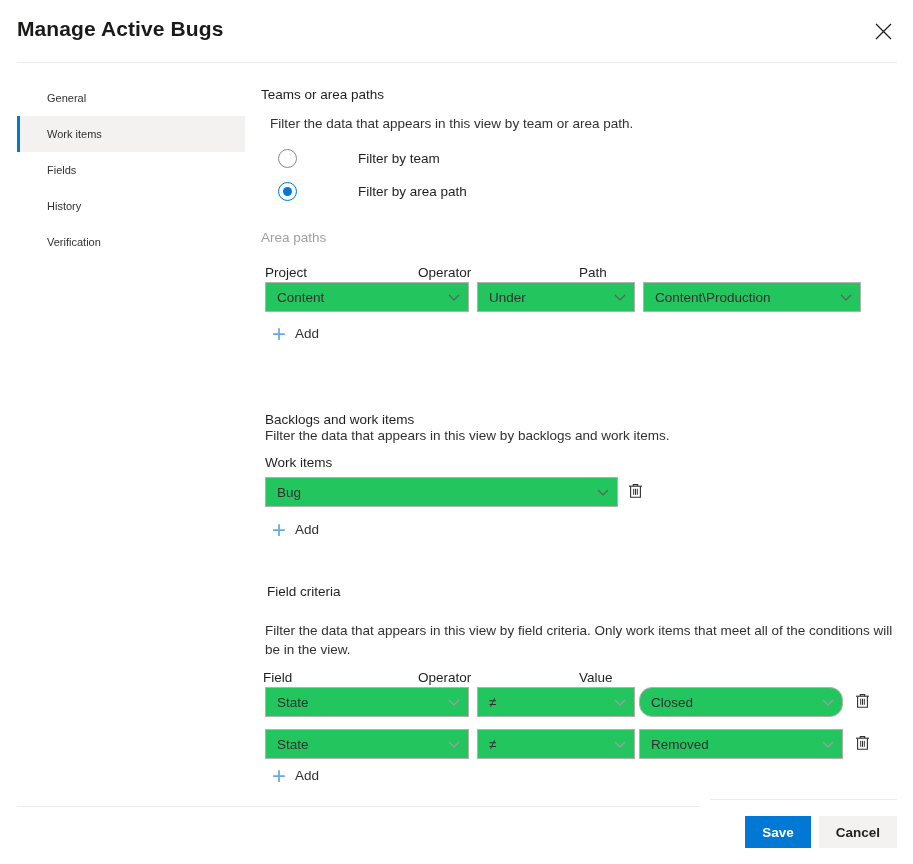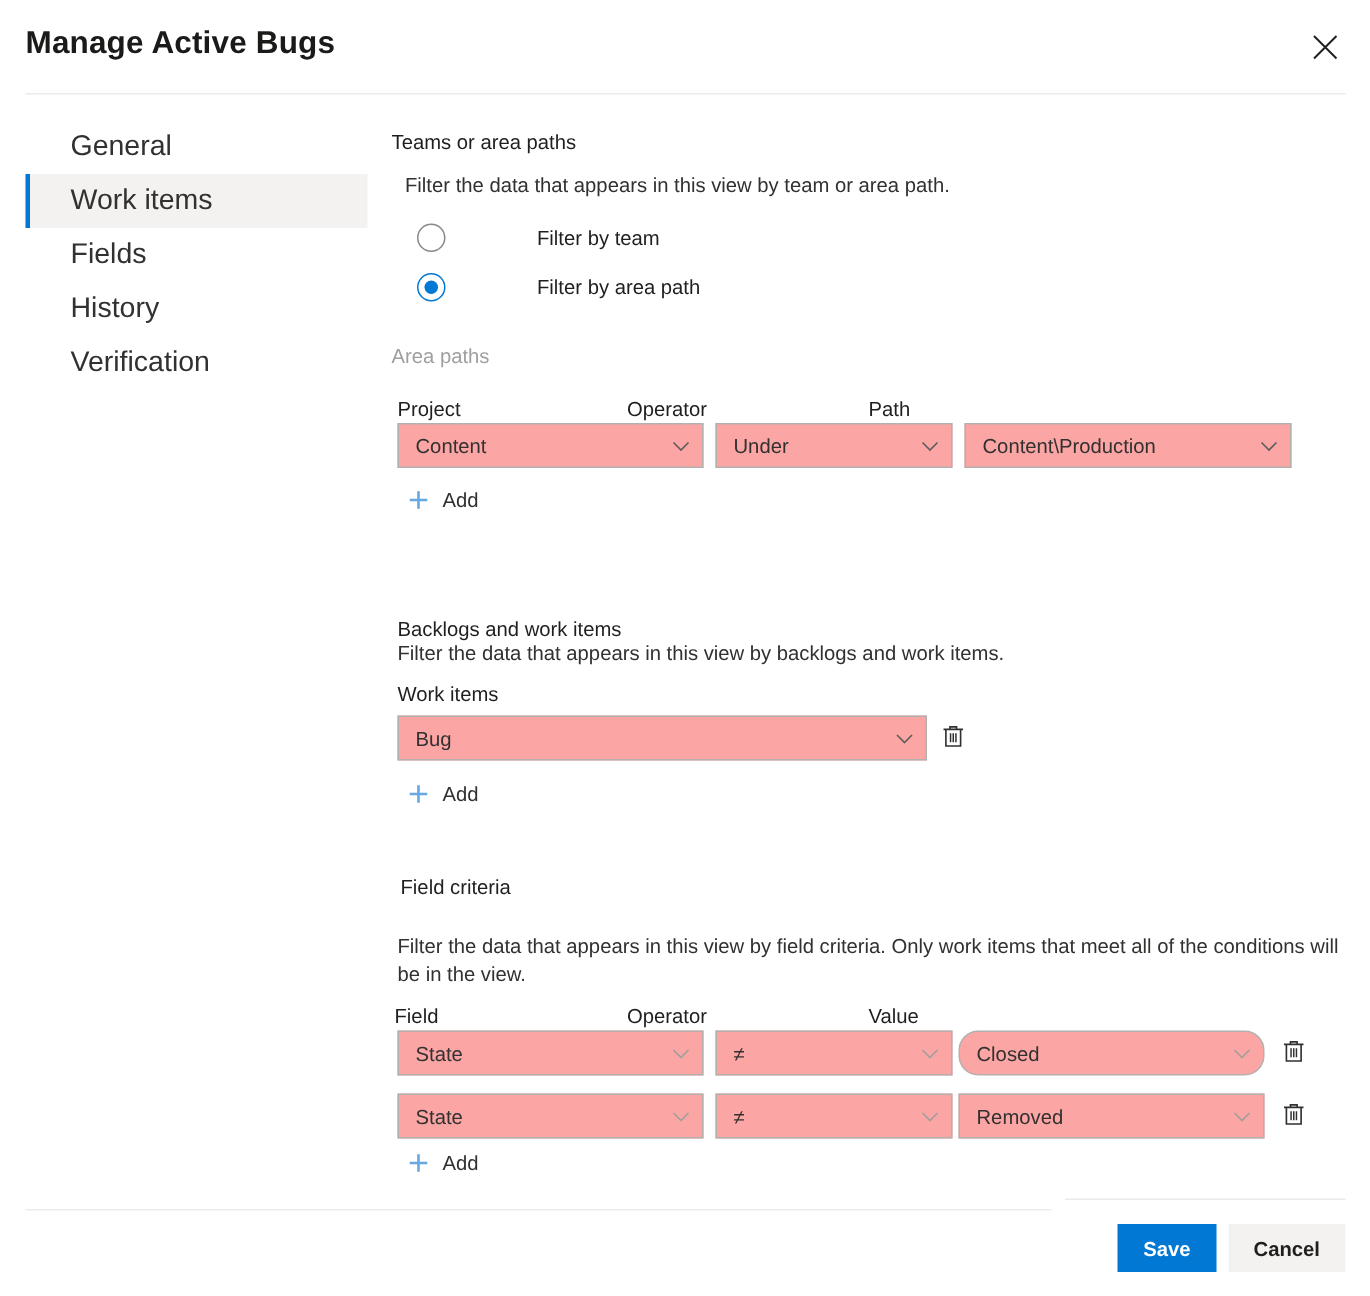--- a/index.html
+++ b/index.html
@@ -37,21 +37,21 @@
 
   
   .sidebar {
     position: absolute; left: 17px; top: 80px; width: 228px;
   }
   .nav-item {
     position: relative;
     height: 36px;
     display: flex; align-items: center;
     padding-left: 30px;
-    font-size: 19px; color: #323130;
+    font-size: 11px; color: #323130;
     cursor: pointer; user-select: none;
     white-space: nowrap;
   }
   .nav-item.selected { background: #f3f2f1; }
   .nav-item.selected::before {
     content: ""; position: absolute; left: 0; top: 0;
     width: 3px; height: 36px; background: #0078d4;
   }
 
   
@@ -84,21 +84,21 @@
   .radio-label { margin-left: 13px; font-size: 13.5px; color: #201f1e; }
 
   
   .muted-label { font-size: 13.5px; color: #a19f9d; }
 
   
   .col-head { font-size: 13.5px; color: #201f1e; line-height: 16px; }
 
   
   .dd {
-    height: 30px; border: 1px solid #b3b0ad; background: #fca5a5;
+    height: 30px; border: 1px solid #b3b0ad; background: #22c55e;
     display: flex; align-items: center;
     padding: 0 6px 0 11px; cursor: pointer; user-select: none; justify-content: center;
   }
   .dd-text {
     flex: 1 1 auto; font-size: 13.5px; color: #323130;
     white-space: nowrap; overflow: hidden; text-overflow: ellipsis;
   }
   .dd-caret { flex: none; width: 16px; height: 16px; display: block; }
 
   

